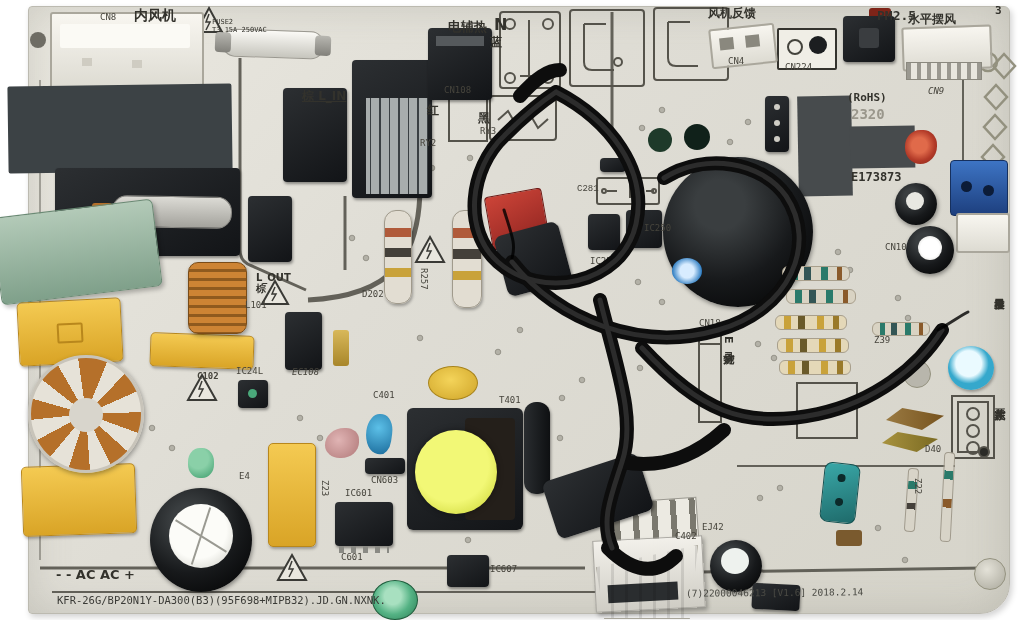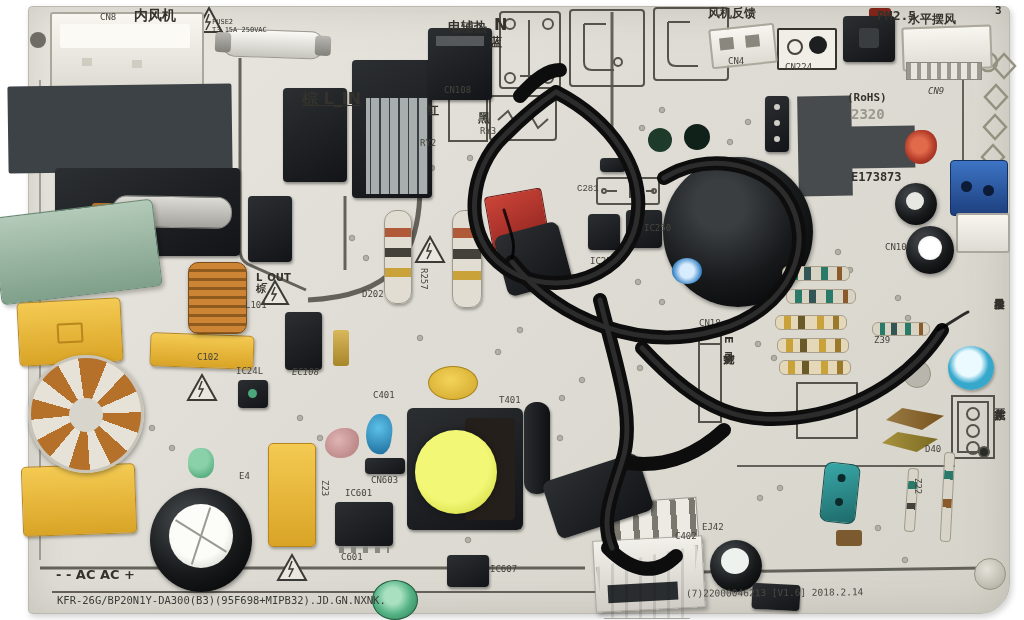--- a/index.html
+++ b/index.html
@@ -298,21 +298,21 @@
   <div class="abs" style="left:906px;top:468px;width:9px;height:62px;background:linear-gradient(180deg,#d8d4c8 0 20%,#2a7a6a 20% 32%,#d8d4c8 32% 55%,#44403a 55% 65%,#d8d4c8 65%);border:1px solid #a09a8c;border-radius:4px;transform:rotate(4deg);"></div>
   <div class="abs" style="left:942px;top:452px;width:9px;height:88px;background:linear-gradient(180deg,#d8d4c8 0 20%,#2a7a6a 20% 30%,#d8d4c8 30% 52%,#8a5a2a 52% 62%,#d8d4c8 62%);border:1px solid #a09a8c;border-radius:4px;transform:rotate(3deg);"></div>
   <div class="abs" style="left:948px;top:346px;width:46px;height:44px;border-radius:50%;background:radial-gradient(circle at 45% 40%,#eafaff 0 35%,#35a8cc 55% 75%,#1a6a8a);box-shadow:1px 2px 3px rgba(0,0,0,.3);"></div>
   <div class="abs" style="left:903px;top:360px;width:26px;height:26px;border-radius:50%;background:#b8b6ac;border:1px solid #94927f;"></div>
   <div class="abs" style="left:974px;top:558px;width:30px;height:30px;border-radius:50%;background:radial-gradient(circle at 40% 35%,#e4e2d8,#aaa89c);border:1px solid #94927f;"></div>
   <div class="abs" style="left:30px;top:32px;width:16px;height:16px;border-radius:50%;background:#6e6c64;"></div>
 
   <div class="silktext" style="left:134px;top:8px;font-size:14px;">内风机</div>
   <div class="silktext mono" style="left:212px;top:19px;font-size:7px;font-weight:normal;">FUSE2
 T3.15A 250VAC</div>
-  <div class="silktext" style="left:302px;top:90px;font-size:16px;text-decoration:underline;">棕 L_IN</div>
+  <div class="silktext" style="left:302px;top:90px;font-size:12px;text-decoration:underline;">棕 L_IN</div>
   <div class="silktext" style="left:448px;top:20px;font-size:13px;">电辅热</div>
   <div class="silktext" style="left:494px;top:16px;font-size:16px;">N</div>
   <div class="silktext" style="left:490px;top:36px;font-size:12px;">蓝</div>
   <div class="silktext" style="left:427px;top:104px;font-size:12px;">红</div>
   <div class="silktext" style="left:478px;top:112px;font-size:12px;">黑</div>
   <div class="silktext" style="left:256px;top:272px;font-size:10px;">L_OUT
 棕</div>
   <div class="silktext" style="left:708px;top:7px;font-size:12px;">风机反馈</div>
   <div class="silktext mono" style="left:833px;top:9px;font-size:13px;margin-left:44px;">PM2.5</div>
   <div class="silktext" style="left:908px;top:13px;font-size:12px;">水平摆风</div>
@@ -343,21 +343,21 @@
       <span class="ref" style="left: 345px; top: 489px;">IC601</span>
       <span class="ref" style="left: 490px; top: 565px;">IC607</span>
       <span class="ref" style="left: 341px; top: 553px;">C601</span>
       <span class="ref" style="left: 644px; top: 224px;">IC250</span>
       <span class="ref" style="left: 590px; top: 257px;">IC251</span>
       <span class="ref" style="left: 577px; top: 185px; font-family: Liberation Mono, monospace;">C281</span>
       <span class="ref v" style="left: 419px; top: 268px;">R257</span>
       <span class="ref" style="left: 239px; top: 472px;">E4</span>
       <span class="ref" style="left: 245px; top: 301px;">L101</span>
       <span class="ref" style="left: 362px; top: 290px;">D202</span>
-      <span class="ref" style="left: 197px; top: 353px;">C102</span>
+      <span class="ref" style="left: 197px; top: 372px; font-weight: bold;">C102</span>
       <span class="ref" style="left: 236px; top: 367px;">IC24L</span>
       <span class="ref" style="left: 292px; top: 368px; font-style: italic;">EC108</span>
       <span class="ref" style="left: 675px; top: 532px;">C402</span>
       <span class="ref" style="left: 702px; top: 523px;">EJ42</span>
       <span class="ref" style="left: 885px; top: 243px;">CN10</span>
       <span class="ref" style="left: 874px; top: 336px;">Z39</span>
       <span class="ref" style="left: 925px; top: 445px;">D40</span>
       <span class="ref v" style="left: 913px; top: 478px;">Z22</span>
     </div>
 

